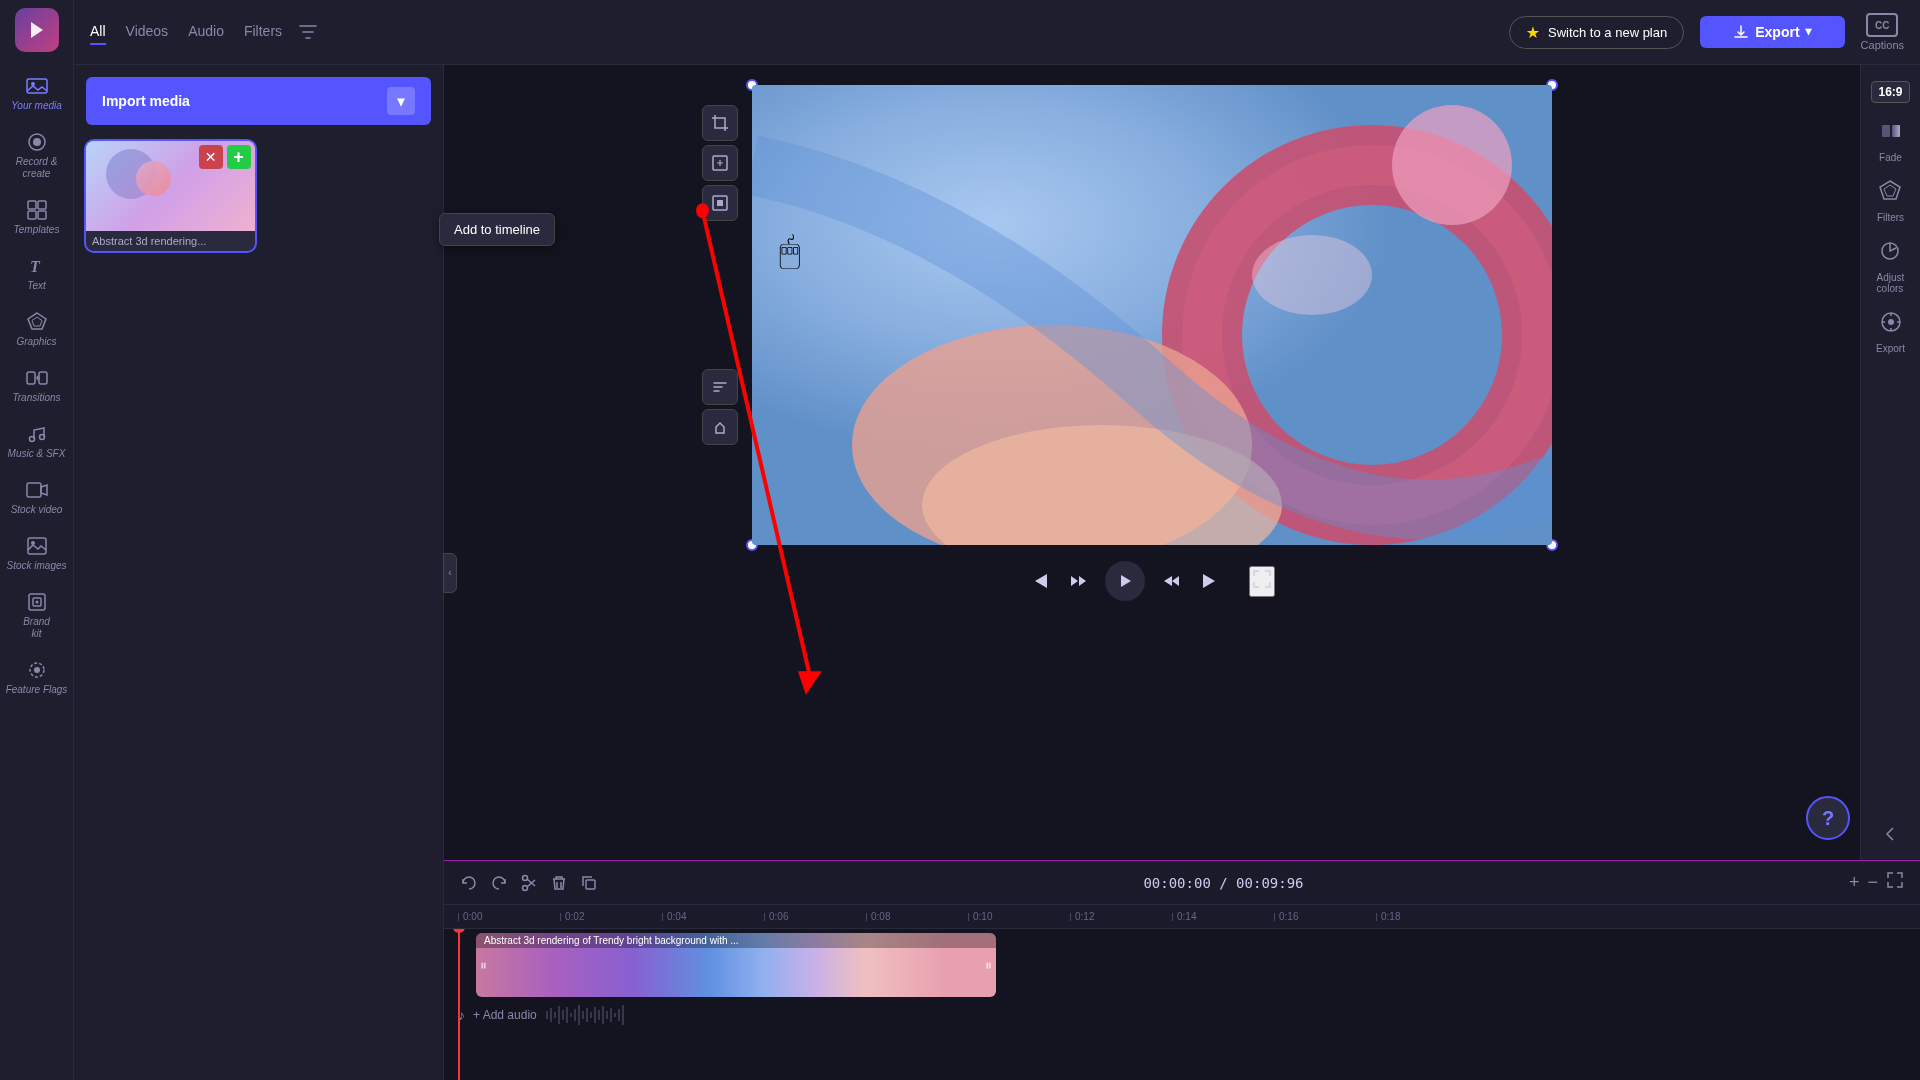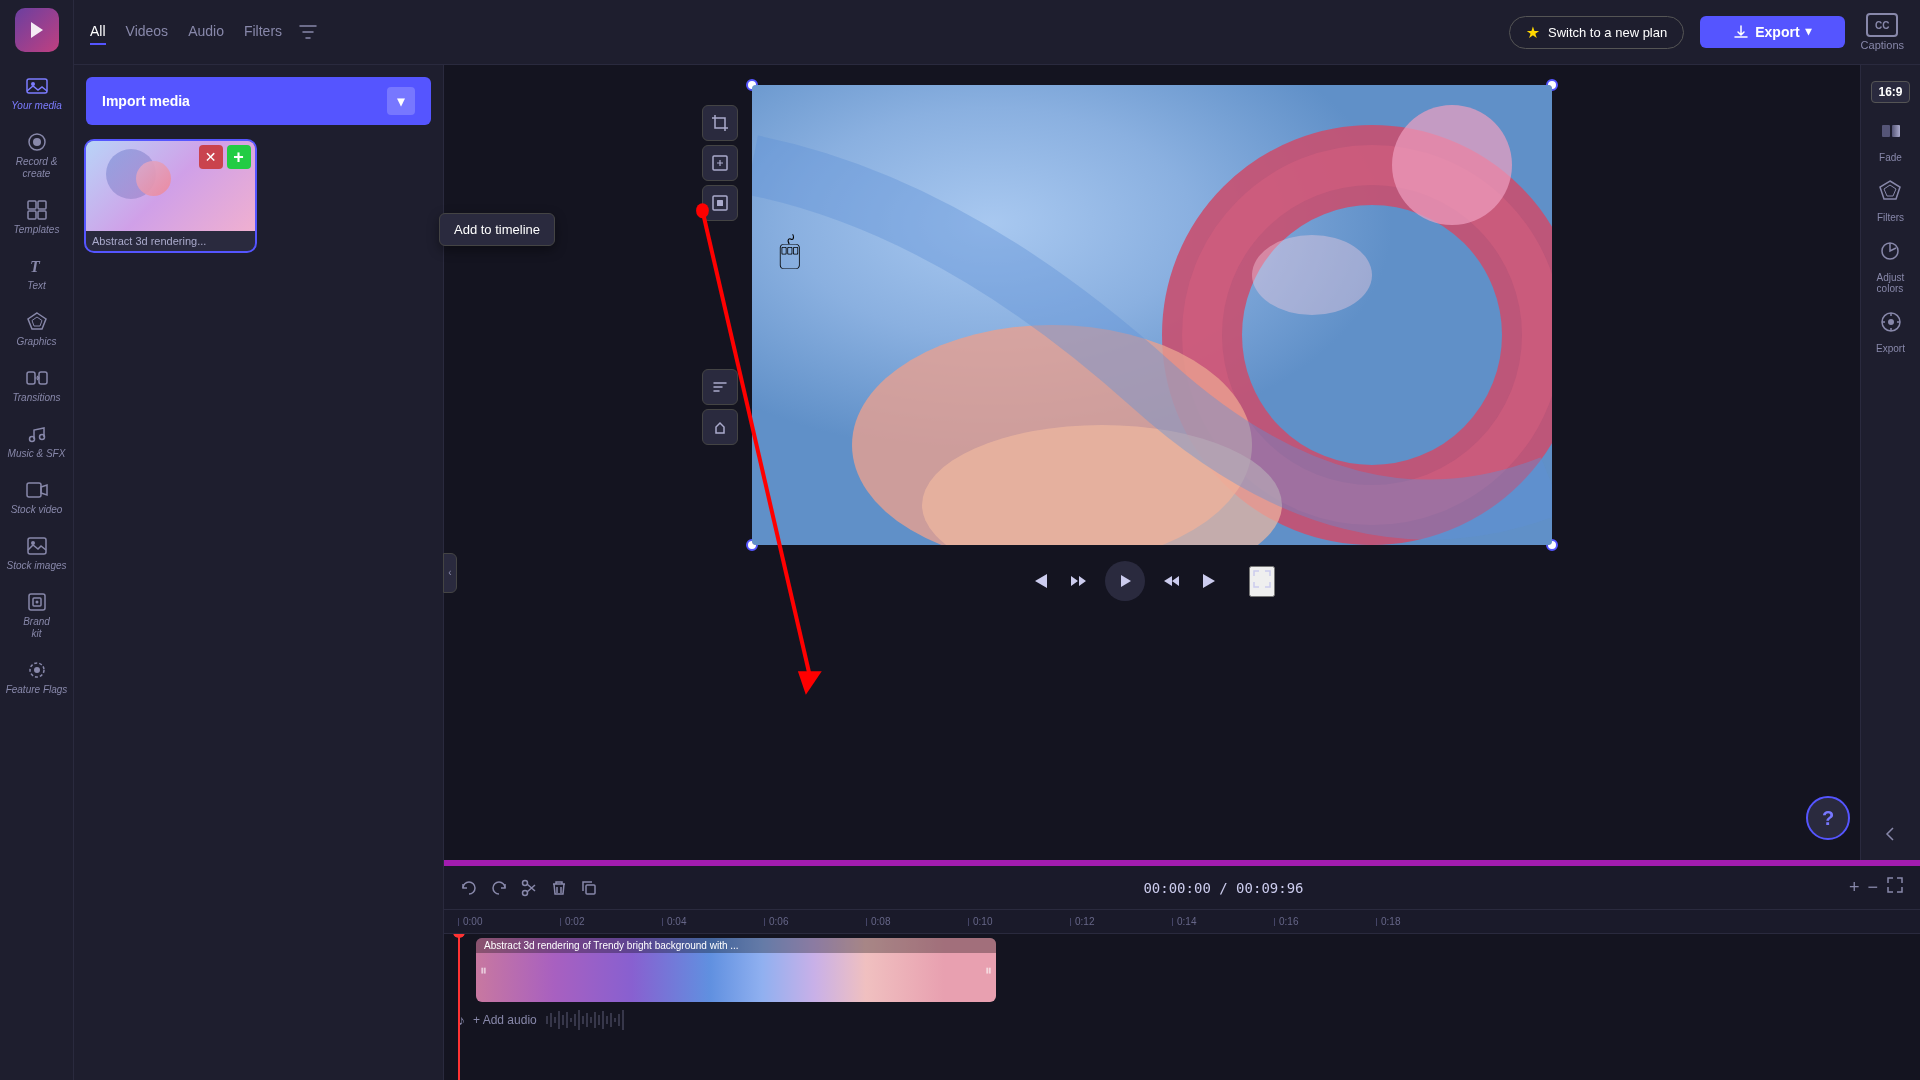--- a/index.html
+++ b/index.html
@@ -435,21 +435,21 @@
       color: #ccccee;
       font-size: 20px;
       cursor: pointer;
       margin-left: 12px;
     }
 
     
     .timeline-area {
       height: 220px;
       background: #141420;
-      border-top: 6px solid #a21caf;
+      border-top: 1px solid #a21caf;
       display: flex;
       flex-direction: column;
       flex-shrink: 0;
     }
     .timeline-toolbar {
       height: 44px;
       display: flex;
       align-items: center;
       padding: 0 16px;
       gap: 12px;

